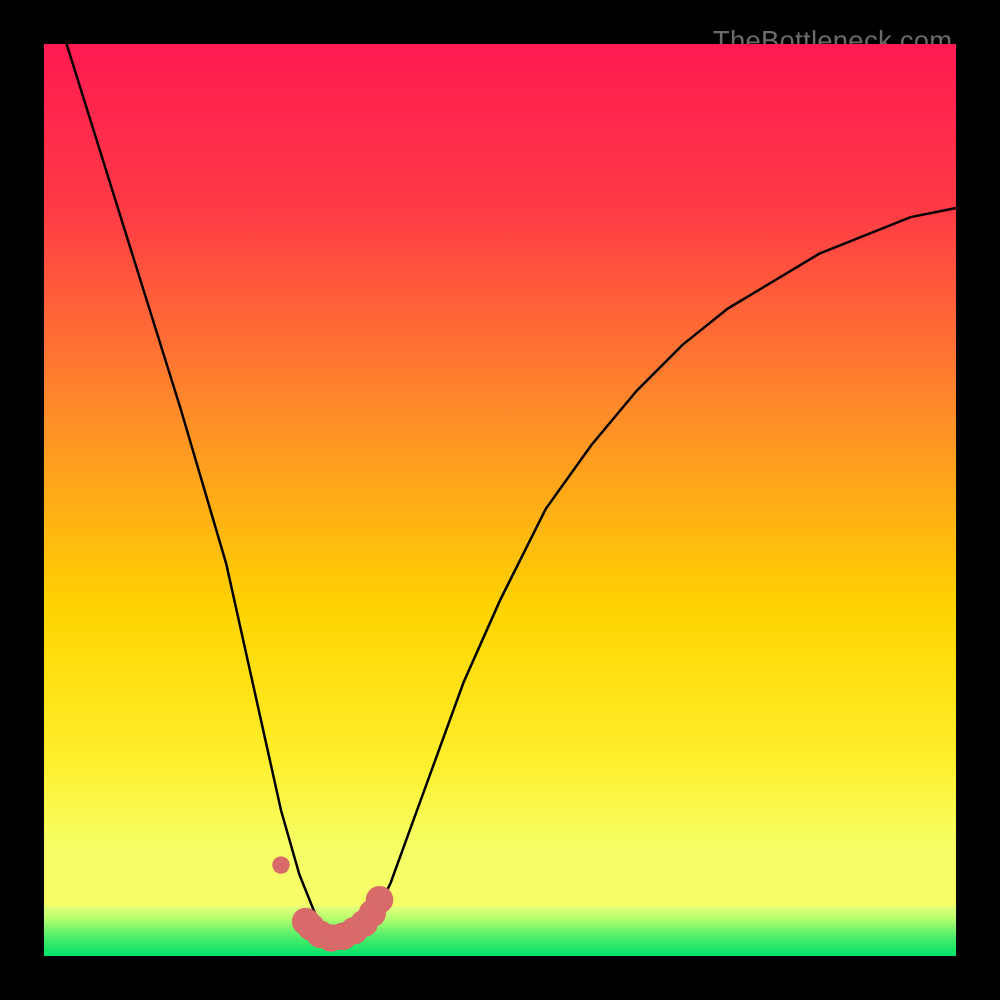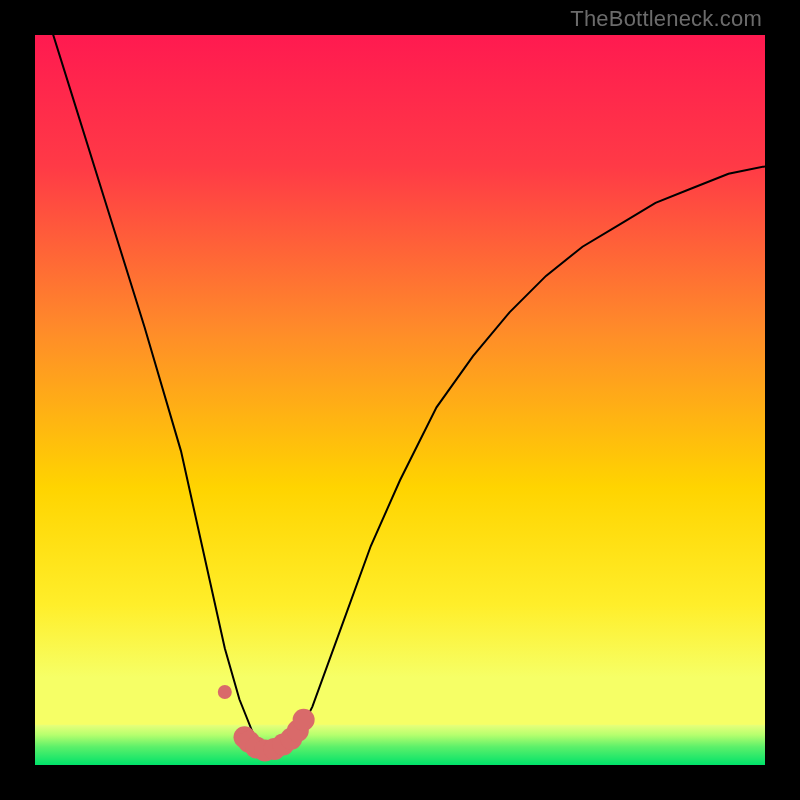--- a/index.html
+++ b/index.html
@@ -26,21 +26,21 @@
     height: 100%;
   }
   svg.overlay {
     position: absolute;
     inset: 0;
     width: 730px;
     height: 730px;
   }
   .watermark {
     position: absolute;
-    top: 6px;
+    top: 20px;
     right: 38px;
     color: #6b6b6b;
     font-size: 22px;
     font-weight: 500;
     letter-spacing: 0.2px;
   }
   .curve-main {
     fill: none;
     stroke: #000000;
     stroke-width: 2;

